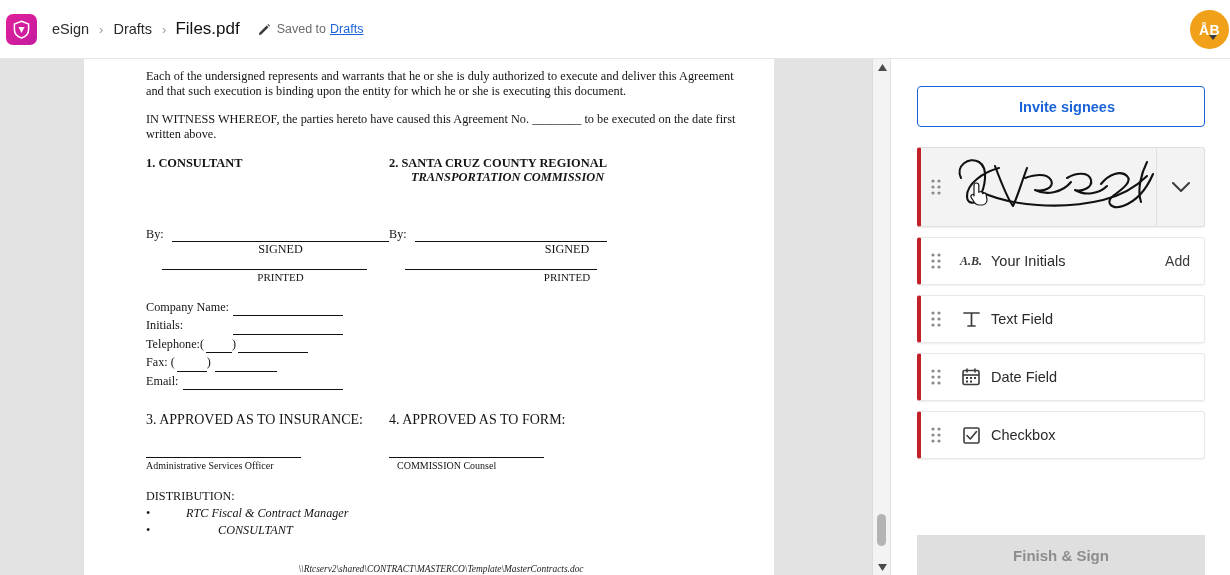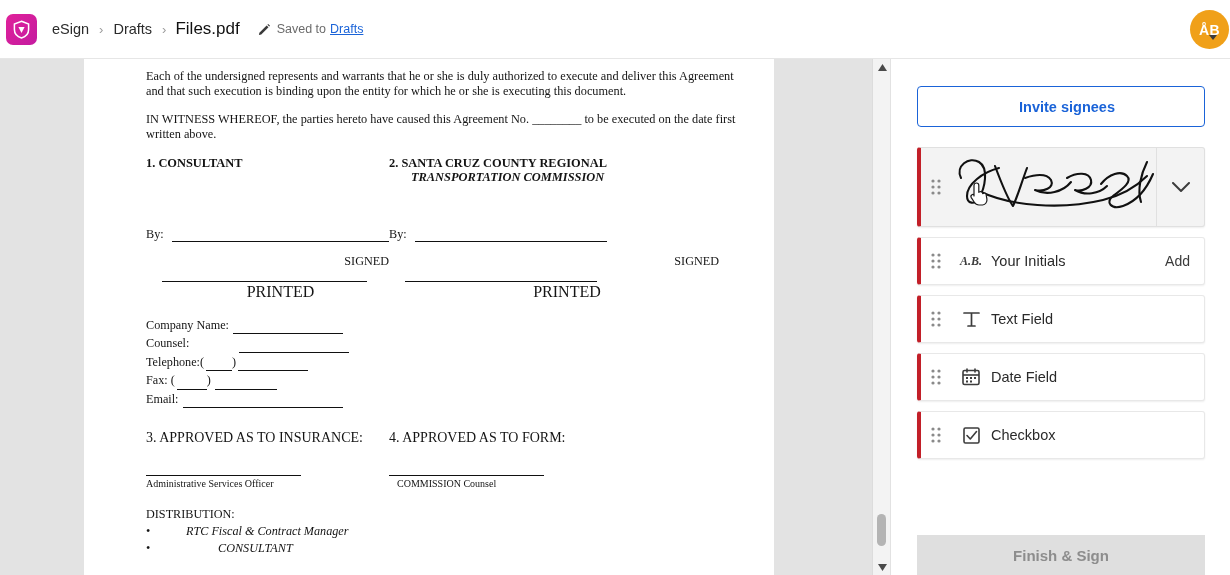--- a/index.html
+++ b/index.html
@@ -124,28 +124,28 @@
     display: flex;
     align-items: flex-end;
   }
   .sig-by { width: 26px; }
   .rule {
     border-bottom: 1px solid #111;
     height: 14px;
     flex: 1;
   }
   .sig-label {
-    text-align: right;
+    text-align: center;
     font-size: 12.2px;
     padding-left: 26px;
-    margin-top: 12px;
+    margin-top: 0;
   }
   .sig-label2 {
     text-align: center;
-    font-size: 16px;
+    font-size: 11px;
     padding-left: 26px;
     margin-top: 1px;
   }
   .rule2 {
     border-bottom: 1px solid #111;
     height: 13px;
     margin-left: 16px;
     max-width: 205px;
   }
   .fields { margin-top: 15px; font-size: 12.2px; line-height: 1.52; }
@@ -379,21 +379,21 @@
             </div>
           </div>
         </div>
 
         <div class="fields">
           <div class="fl">
             <span class="lbl">Company Name:</span>
             <span class="ln" style="width:110px"></span>
           </div>
           <div class="fl">
-            <span class="lbl">Counsel:</span>
+            <span class="lbl">Initials:</span>
             <span class="ln" style="width:110px;margin-left:50px"></span>
           </div>
           <div class="fl">
             <span class="lbl">Telephone:(</span>
             <span class="ln" style="width:26px;margin-left:2px"></span>
             <span class="lbl">)</span>
             <span class="ln" style="width:70px;margin-left:2px"></span>
           </div>
           <div class="fl">
             <span class="lbl">Fax: (</span>

